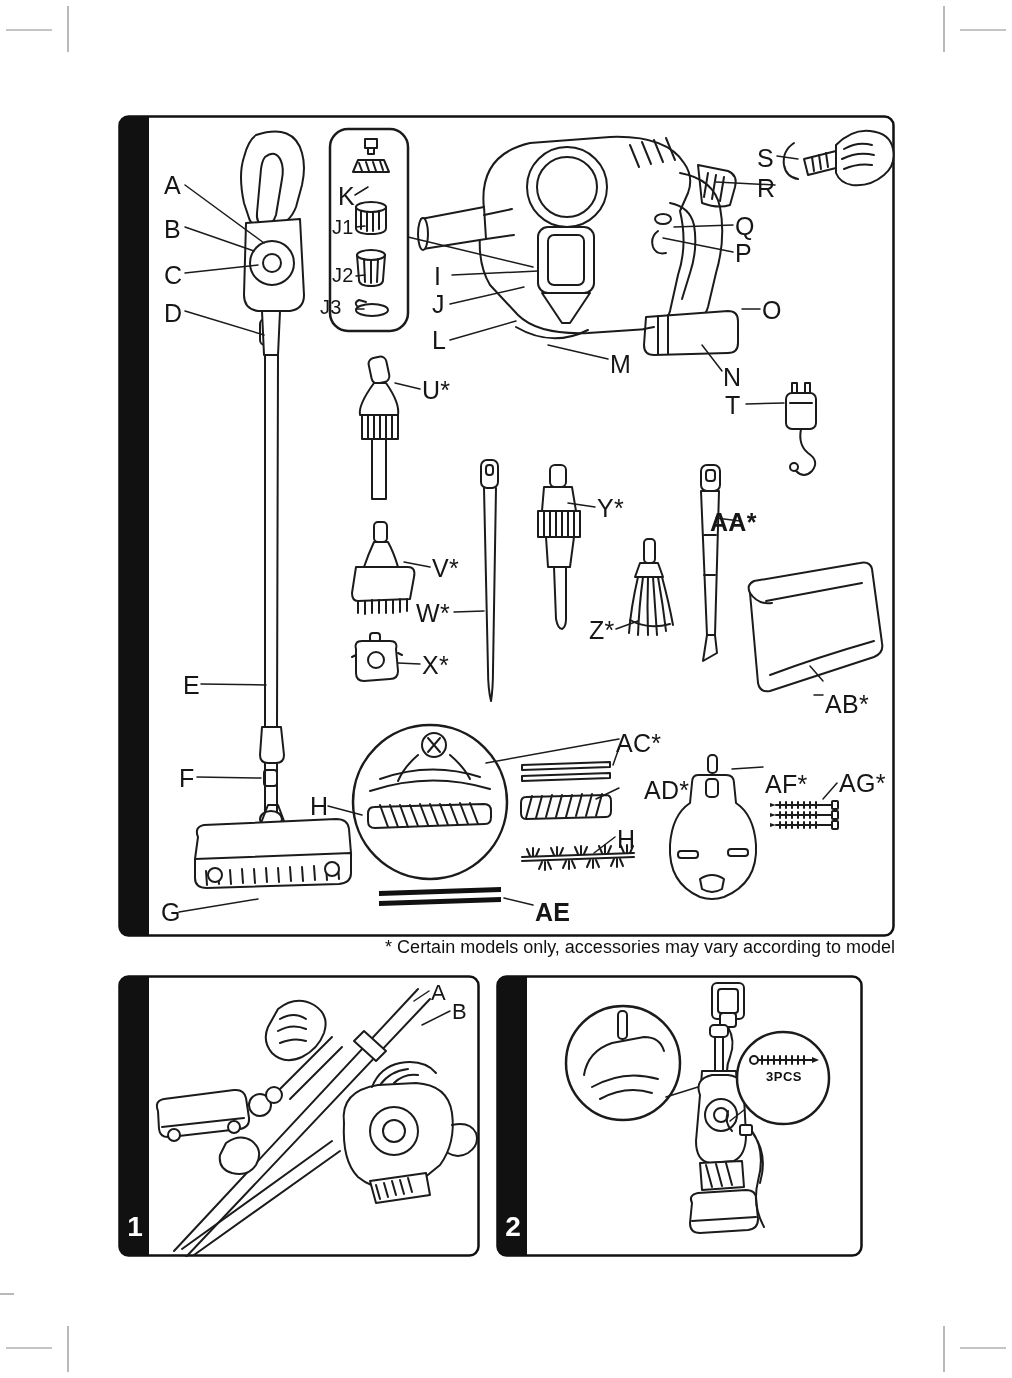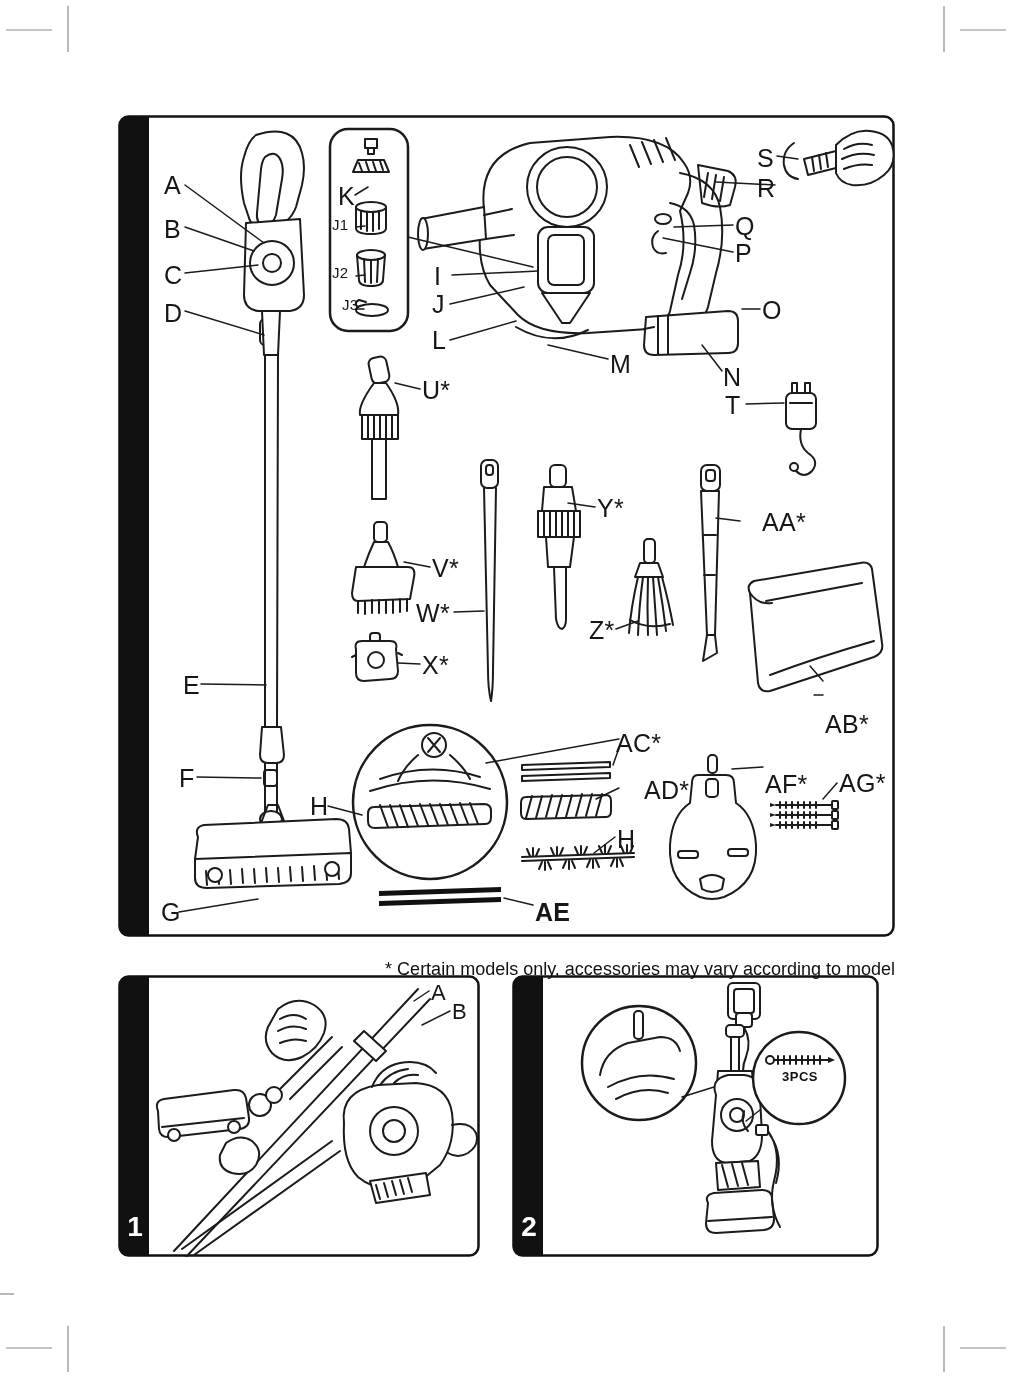--- a/index.html
+++ b/index.html
@@ -2,24 +2,24 @@
 <html><head>
 <meta charset="utf-8">
 <style>
   * { margin:0; padding:0; box-sizing:border-box; }
   html,body { width:1012px; height:1378px; background:#fff; }
   body { font-family:"Liberation Sans", sans-serif; position:relative; }
   .page { position:absolute; left:0; top:0; width:1012px; height:1378px; background:#ffffff; overflow:hidden; }
   .panel-box { position:absolute; }
   .panel-box > svg { position:absolute; left:0; top:0; }
   .lbl { position:absolute; font-size:25px; color:#161616; white-space:nowrap; letter-spacing:0.3px; line-height:1.05; }
-  .lbl.small { font-size:15px; }
+  .lbl.small { font-size:20px; }
   .lbl.p { font-size:22px; }
   .panel-num { position:absolute; left:2px; top:236px; width:30px; text-align:center; color:#ffffff; font-size:28px; font-weight:bold; }
-  .footnote { position:absolute; left:338px; top:937px; width:557px; text-align:right; font-size:18px; color:#101010;margin-top:22px; }
+  .footnote { position:absolute; left:338px; top:937px; width:557px; text-align:right; font-size:18px; color:#101010; }
   .pcs { position:absolute; left:261px; top:94px; width:54px; text-align:center; font-size:13px; font-weight:bold; color:#101010; letter-spacing:0.5px; }
   svg.cropmarks { position:absolute; left:0; top:0; }
 </style>
 </head>
 <body>
 
 <div class="page">
 
   <svg class="cropmarks" width="1012" height="1378" viewBox="0 0 1012 1378">
     <g stroke="#8a8a8a" stroke-width="1.2">
@@ -280,40 +280,40 @@
       </g>
     </svg>
 
     <span class="lbl" style="left:46px; top:57px;">A</span>
     <span class="lbl" style="left:46px; top:101px;">B</span>
     <span class="lbl" style="left:46px; top:147px;">C</span>
     <span class="lbl" style="left:46px; top:185px;">D</span>
     <span class="lbl" style="left:220px; top:68px;">K</span>
     <span class="lbl small" style="left:214px; top:102px;">J1</span>
     <span class="lbl small" style="left:214px; top:150px;text-align:right;">J2</span>
-    <span class="lbl small" style="left:224px; top:182px;">J3</span>
+    <span class="lbl small" style="left:202px; top:182px;">J3</span>
     <span class="lbl" style="left:316px; top:148px;">I</span>
     <span class="lbl" style="left:314px; top:176px;">J</span>
     <span class="lbl" style="left:314px; top:212px;">L</span>
     <span class="lbl" style="left:492px; top:236px;">M</span>
     <span class="lbl" style="left:639px; top:30px;">S</span>
     <span class="lbl" style="left:639px; top:60px;">R</span>
     <span class="lbl" style="left:617px; top:98px;">Q</span>
     <span class="lbl" style="left:617px; top:125px;">P</span>
     <span class="lbl" style="left:644px; top:182px;">O</span>
     <span class="lbl" style="left:605px; top:249px;">N</span>
     <span class="lbl" style="left:607px; top:277px;">T</span>
     <span class="lbl" style="left:304px; top:262px;">U*</span>
     <span class="lbl" style="left:314px; top:440px;">V*</span>
     <span class="lbl" style="left:298px; top:485px;">W*</span>
     <span class="lbl" style="left:304px; top:537px;">X*</span>
     <span class="lbl" style="left:479px; top:380px;">Y*</span>
     <span class="lbl" style="left:471px; top:502px;">Z*</span>
-    <span class="lbl" style="left:644px; top:394px;">AA*</span>
-    <span class="lbl" style="left:707px; top:596px;">AB*</span>
+    <span class="lbl" style="left:592px; top:394px;font-weight:bold;">AA*</span>
+    <span class="lbl" style="left:707px; top:576px;">AB*</span>
     <span class="lbl" style="left:65px; top:557px;">E</span>
     <span class="lbl" style="left:61px; top:650px;">F</span>
     <span class="lbl" style="left:192px; top:678px;">H</span>
     <span class="lbl" style="left:498px; top:615px;">AC*</span>
     <span class="lbl" style="left:526px; top:662px;">AD*</span>
     <span class="lbl" style="left:499px; top:711px;">H</span>
     <span class="lbl" style="left:417px; top:784px;font-weight:bold;">AE</span>
     <span class="lbl" style="left:647px; top:656px;">AF*</span>
     <span class="lbl" style="left:721px; top:655px;">AG*</span>
     <span class="lbl" style="left:43px; top:784px;">G</span>
@@ -352,21 +352,21 @@
           <path d="M311,16 L296,26"></path>
           <path d="M332,36 L304,50"></path>
         </g>
       </g>
     </svg>
     <span class="lbl p" style="left:313px; top:6px;">A</span>
     <span class="lbl p" style="left:334px; top:25px;">B</span>
     <span class="panel-num">1</span>
   </div>
 
-  <div class="panel-box" style="left:512px; top:975px; width:367px; height:304px;">
+  <div class="panel-box" style="left:496px; top:975px; width:367px; height:304px;">
     <svg width="367" height="282" viewBox="0 0 367 282">
       <g>
         <rect x="1.5" y="1.5" width="364" height="279" rx="9" fill="none" stroke="#111" stroke-width="2.5"></rect>
         <path d="M31,1.5 L11,1.5 Q1.5,1.5 1.5,11 L1.5,271 Q1.5,280.5 11,280.5 L31,280.5 Z" fill="#111"></path>
       </g>
       <g stroke="#1b1b1b" stroke-width="2" fill="none" stroke-linecap="round" stroke-linejoin="round">
         <rect x="216" y="8" width="32" height="36" rx="5" fill="#fff"></rect>
         <rect x="222" y="14" width="20" height="24" rx="3"></rect>
         <rect x="224" y="38" width="16" height="14" rx="3" fill="#fff"></rect>
         <path d="M232,52 Q240,66 234,82 Q228,96 234,110 Q240,124 232,136"></path>

